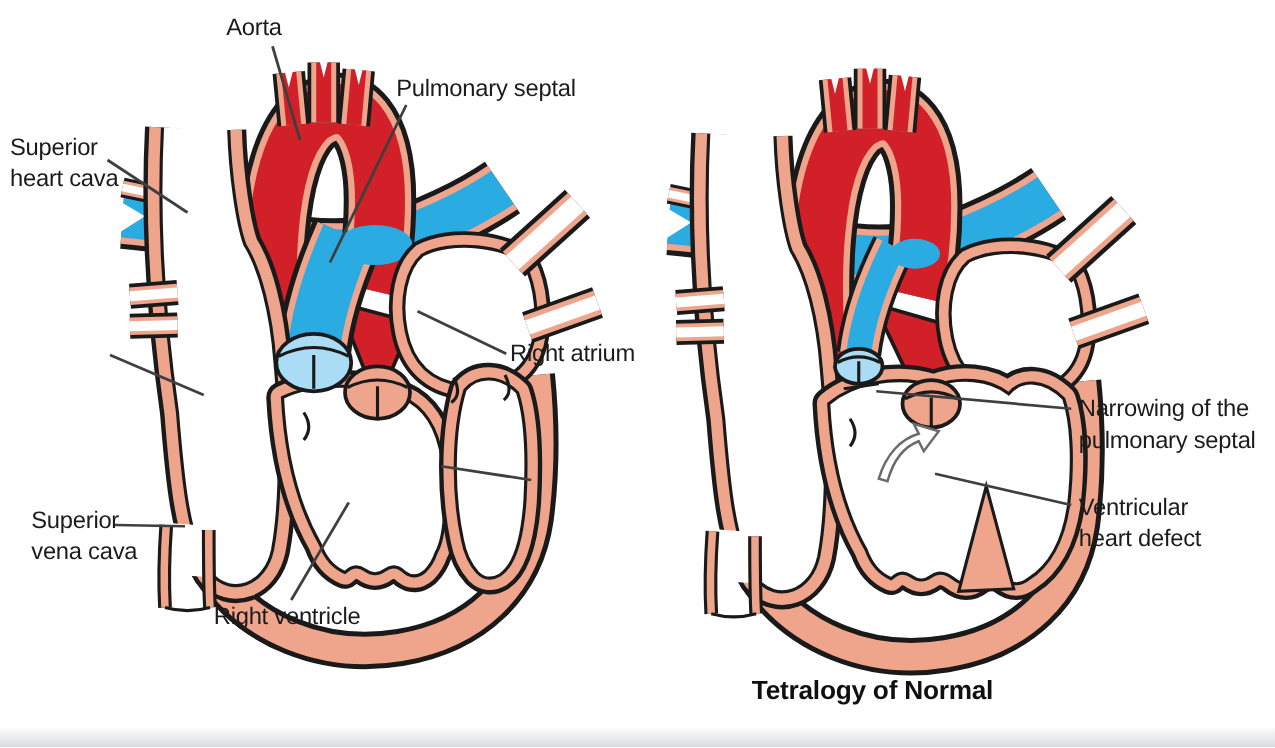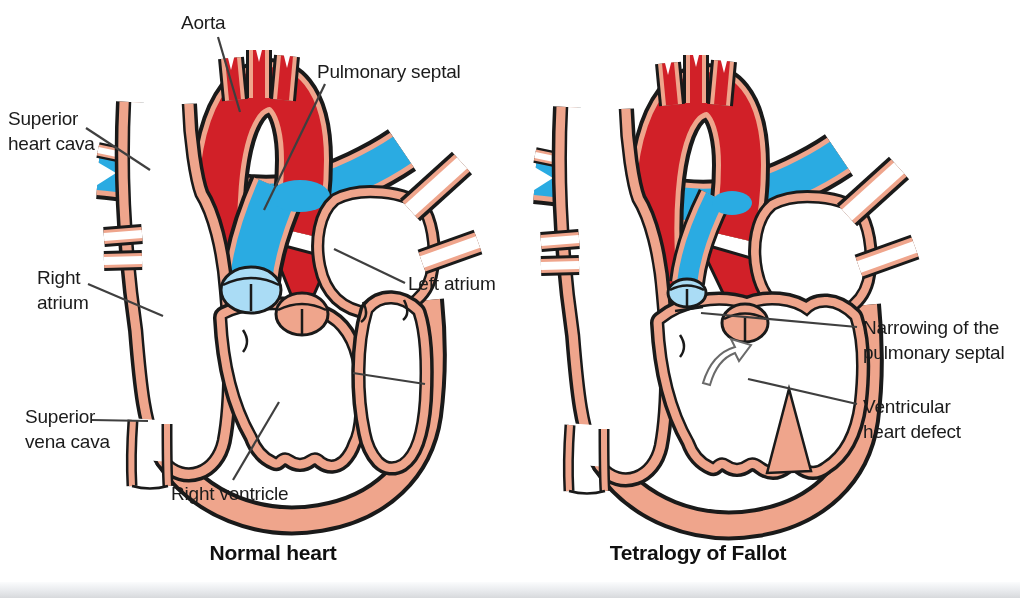--- a/index.html
+++ b/index.html
@@ -239,29 +239,26 @@
     <line class="ld" x1="279" y1="402" x2="233" y2="480"></line>
     <line class="ld" x1="701" y1="313" x2="857" y2="327"></line>
     <line class="ld" x1="748" y1="379" x2="857" y2="404"></line>
   </g>
 </svg>
 
 <div class="lbl" style="left:181px;top:10px;">Aorta</div>
 <div class="lbl" style="left:317px;top:59px;">Pulmonary septal</div>
 <div class="lbl" style="left:8px;top:106px;">Superior
 heart cava</div>
-<div class="lbl" style="left:37px;top:265px;">Right
-atrium</div>
-<div class="lbl" style="left:408px;top:271px;">Left atrium</div>
+<div class="lbl" style="left:408px;top:271px;">Right atrium</div>
 <div class="lbl" style="left:25px;top:404px;">Superior
 vena cava</div>
 <div class="lbl" style="left:171px;top:481px;">Right ventricle</div>
 <div class="lbl" style="left:863px;top:315px;">Narrowing of the
 pulmonary septal</div>
 <div class="lbl" style="left:863px;top:394px;">Ventricular
 heart defect</div>
 
-<div class="cap" style="left:173px;top:541px;width:200px;">Normal heart</div>
-<div class="cap" style="left:578px;top:541px;width:240px;">Tetralogy of Fallot</div>
+<div class="cap" style="left:578px;top:541px;width:240px;">Tetralogy of Normal</div>
 
 <div class="footer-bar"></div>
 
 </div>
 
 </body></html>

